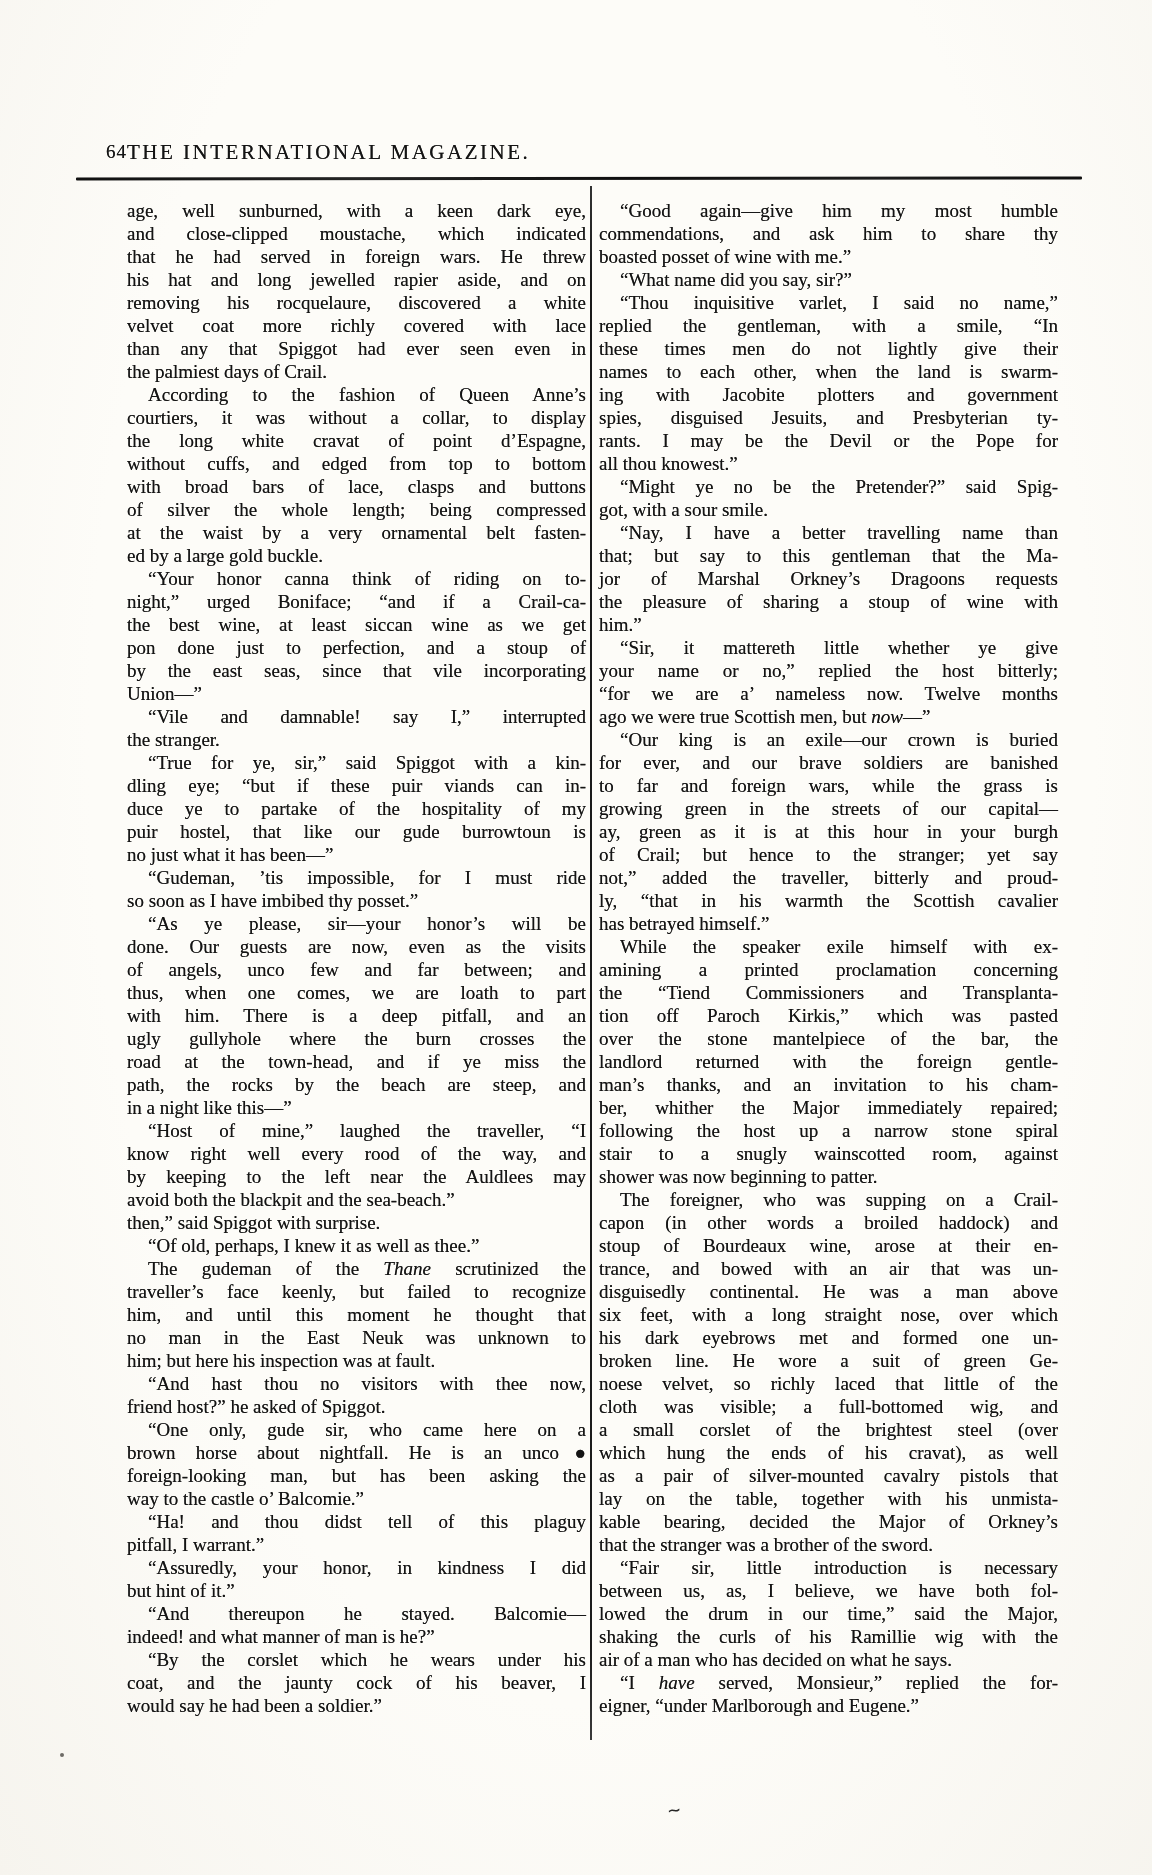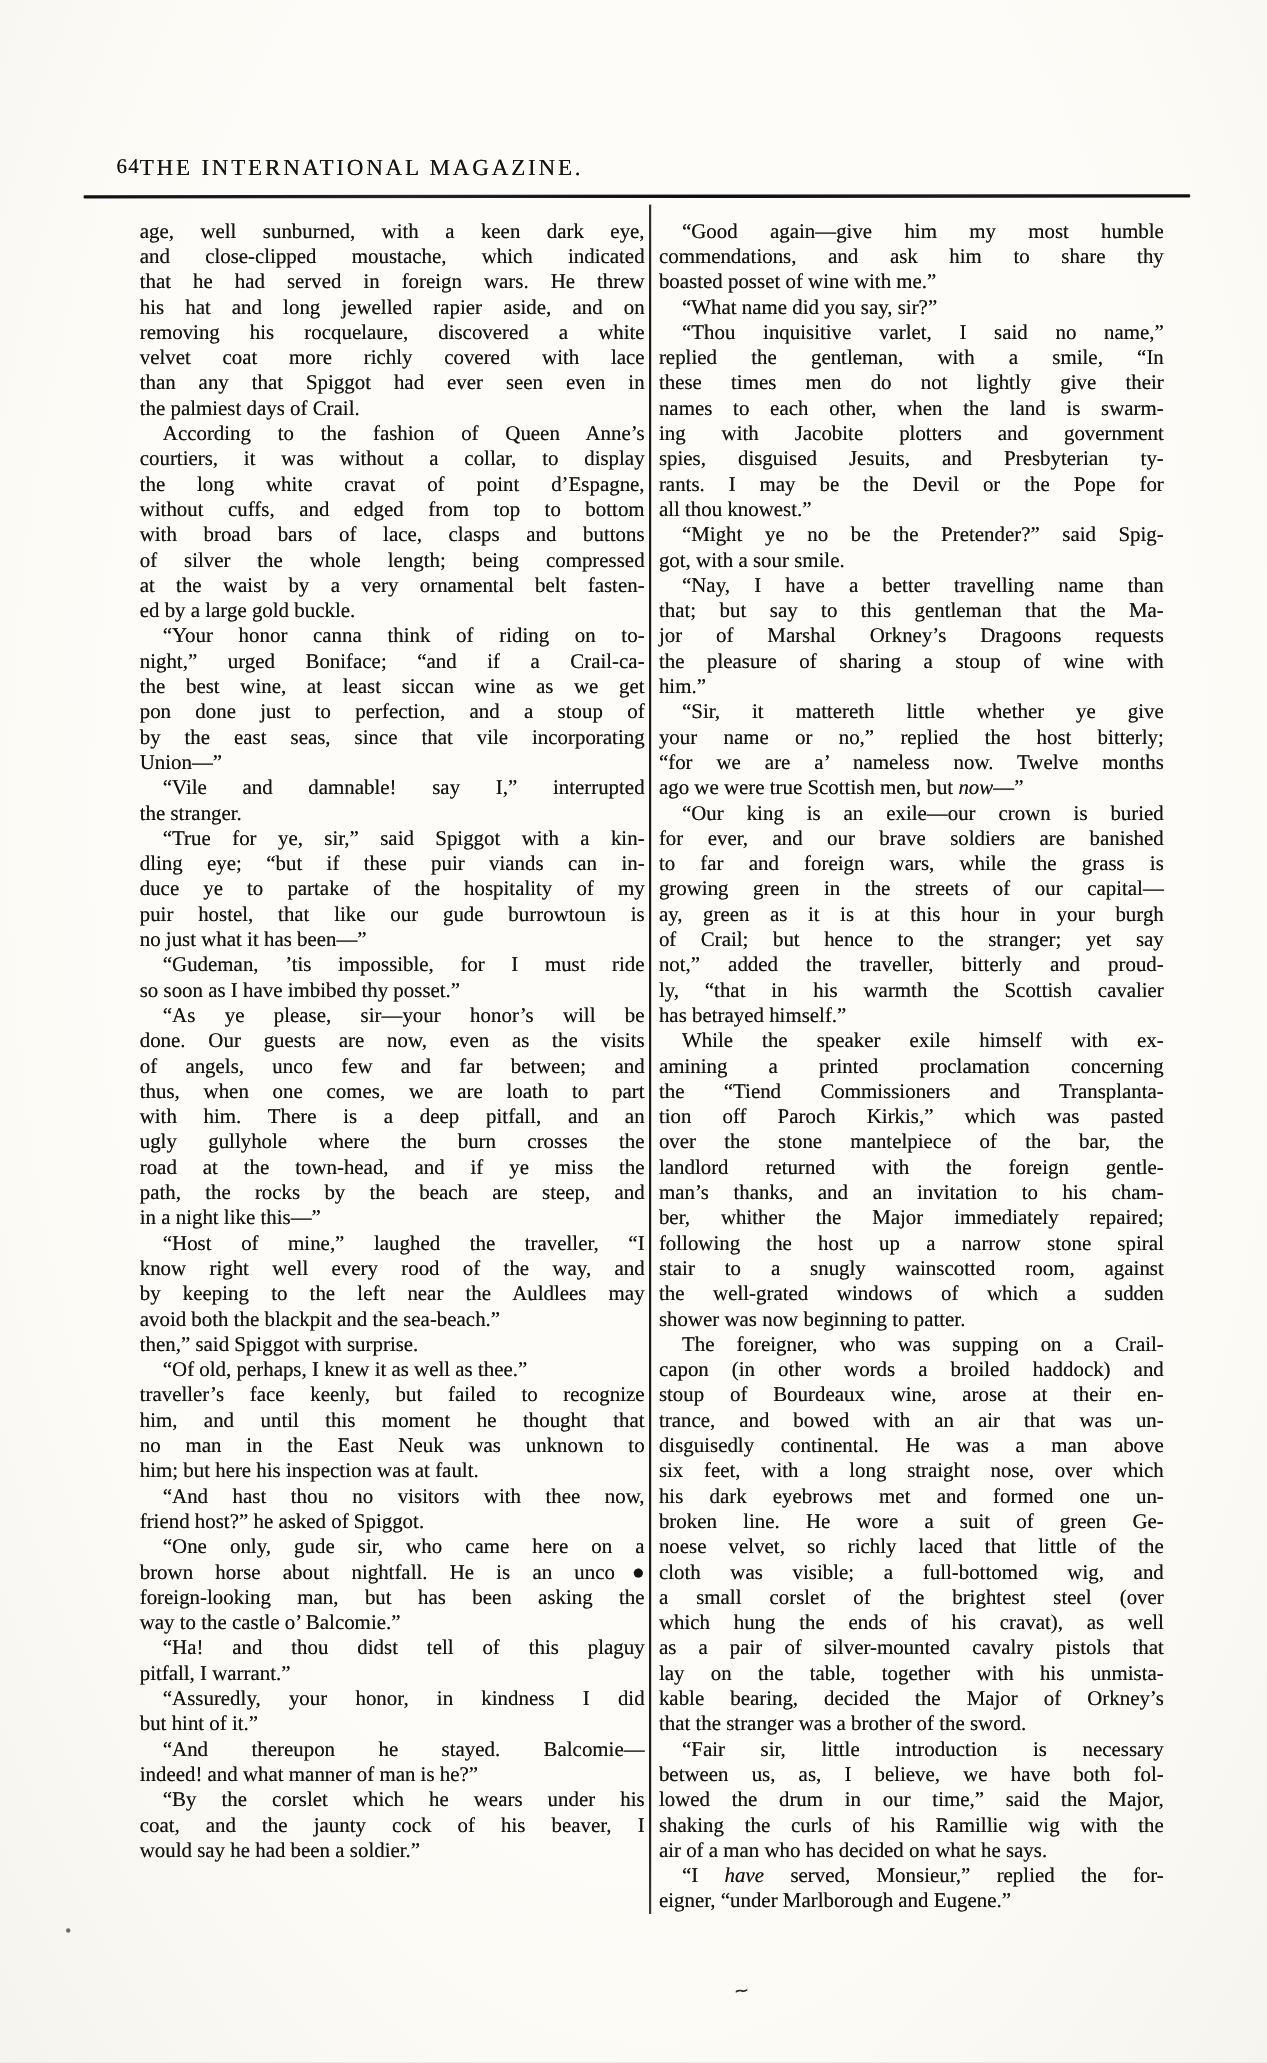--- a/index.html
+++ b/index.html
@@ -101,20 +101,21 @@
       <div class="line">ugly gullyhole where the burn crosses the</div>
       <div class="line">road at the town-head, and if ye miss the</div>
       <div class="line">path, the rocks by the beach are steep, and</div>
       <div class="line last">in a night like this—”</div>
       <div class="line indent">“Host of mine,” laughed the traveller, “I</div>
       <div class="line">know right well every rood of the way, and</div>
       <div class="line">by keeping to the left near the Auldlees may</div>
       <div class="line last">avoid both the blackpit and the sea-beach.”</div>
       <div class="line last">then,” said Spiggot with surprise.</div>
       <div class="line indent last">“Of old, perhaps, I knew it as well as thee.”</div>
+      <div class="line indent">The gudeman of the <i>Thane</i> scrutinized the</div>
       <div class="line">traveller’s face keenly, but failed to recognize</div>
       <div class="line">him, and until this moment he thought that</div>
       <div class="line">no man in the East Neuk was unknown to</div>
       <div class="line last">him; but here his inspection was at fault.</div>
       <div class="line indent">“And hast thou no visitors with thee now,</div>
       <div class="line last">friend host?” he asked of Spiggot.</div>
       <div class="line indent">“One only, gude sir, who came here on a</div>
       <div class="line">brown horse about nightfall. He is an unco●</div>
       <div class="line">foreign-looking man, but has been asking the</div>
       <div class="line last">way to the castle o’ Balcomie.”</div>
@@ -164,21 +165,20 @@
       <div class="line indent">While the speaker exile himself with ex-</div>
       <div class="line">amining a printed proclamation concerning</div>
       <div class="line">the “Tiend Commissioners and Transplanta-</div>
       <div class="line">tion off Paroch Kirkis,” which was pasted</div>
       <div class="line">over the stone mantelpiece of the bar, the</div>
       <div class="line">landlord returned with the foreign gentle-</div>
       <div class="line">man’s thanks, and an invitation to his cham-</div>
       <div class="line">ber, whither the Major immediately repaired;</div>
       <div class="line">following the host up a narrow stone spiral</div>
       <div class="line">stair to a snugly wainscotted room, against</div>
-      <div class="line">the well-grated windows of which a sudden</div>
       <div class="line last">shower was now beginning to patter.</div>
       <div class="line indent">The foreigner, who was supping on a Crail-</div>
       <div class="line">capon (in other words a broiled haddock) and</div>
       <div class="line">stoup of Bourdeaux wine, arose at their en-</div>
       <div class="line">trance, and bowed with an air that was un-</div>
       <div class="line">disguisedly continental. He was a man above</div>
       <div class="line">six feet, with a long straight nose, over which</div>
       <div class="line">his dark eyebrows met and formed one un-</div>
       <div class="line">broken line. He wore a suit of green Ge-</div>
       <div class="line">noese velvet, so richly laced that little of the</div>

